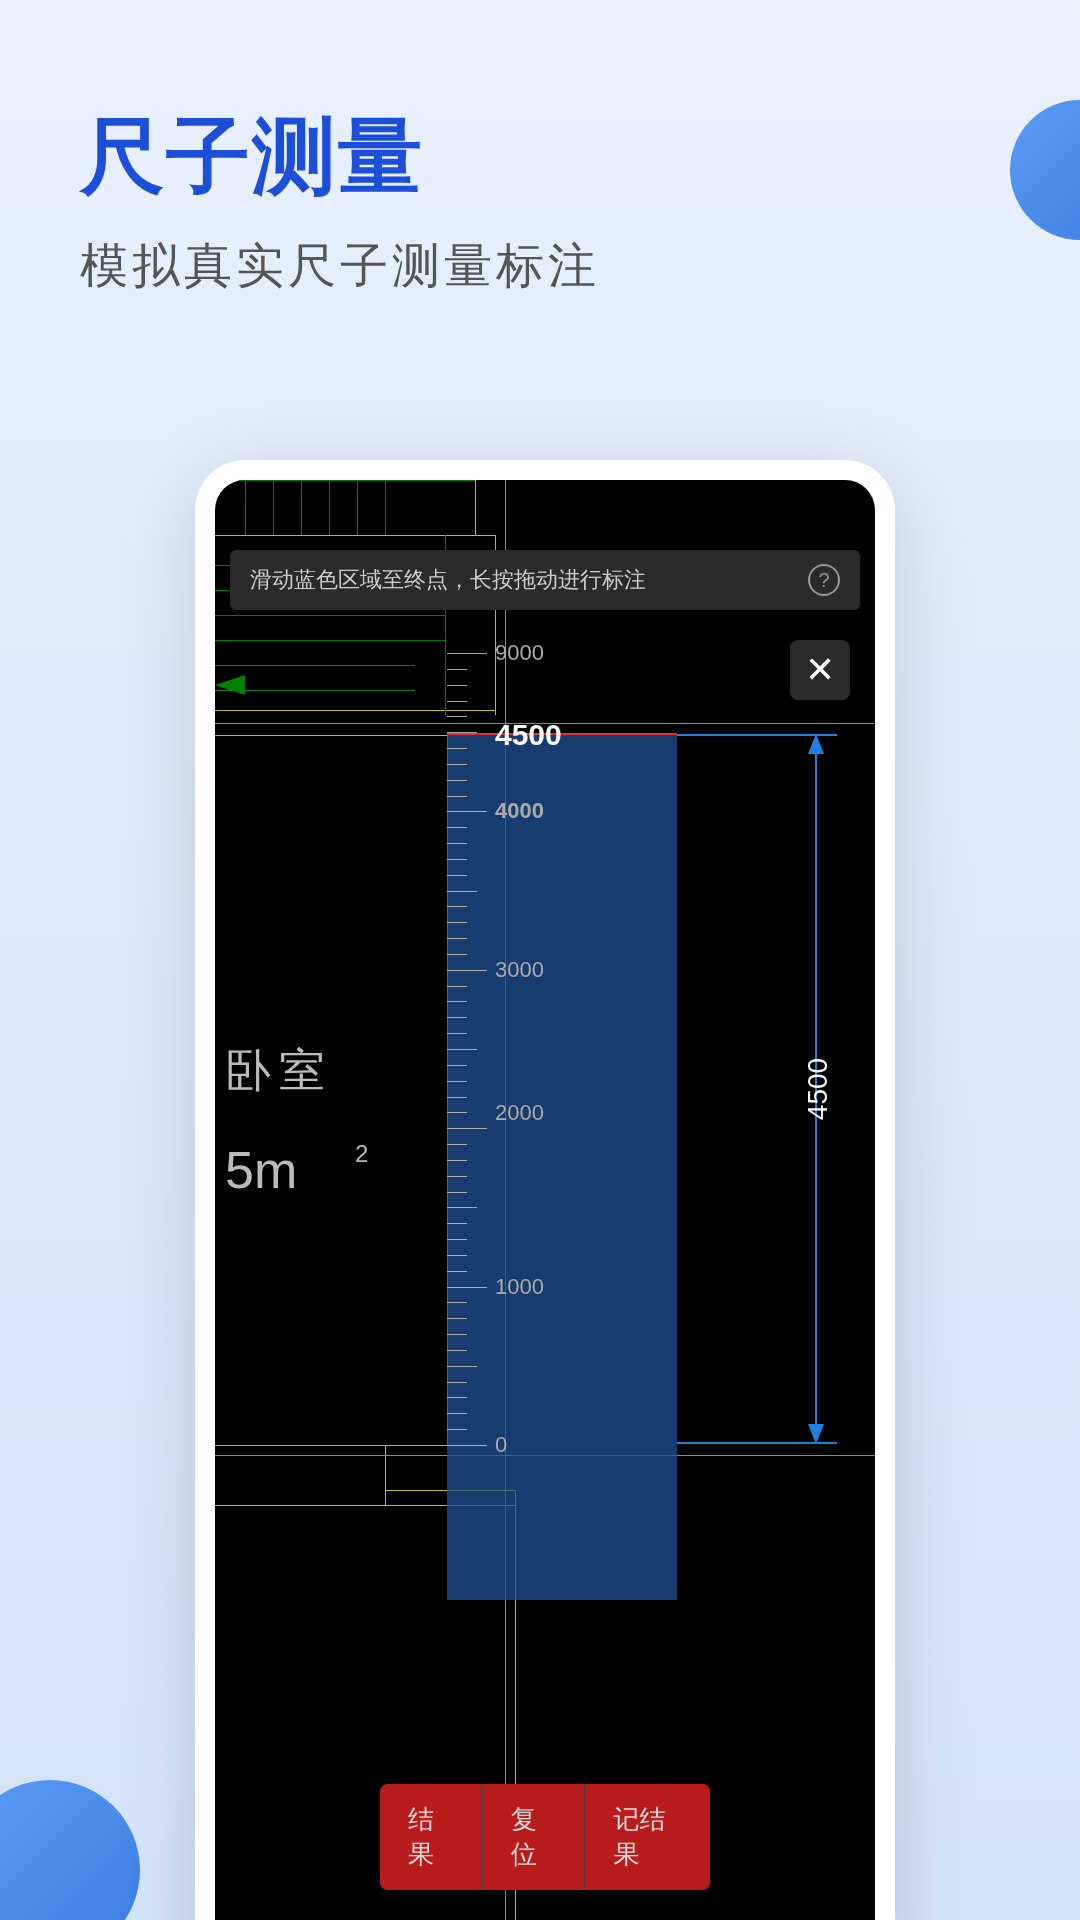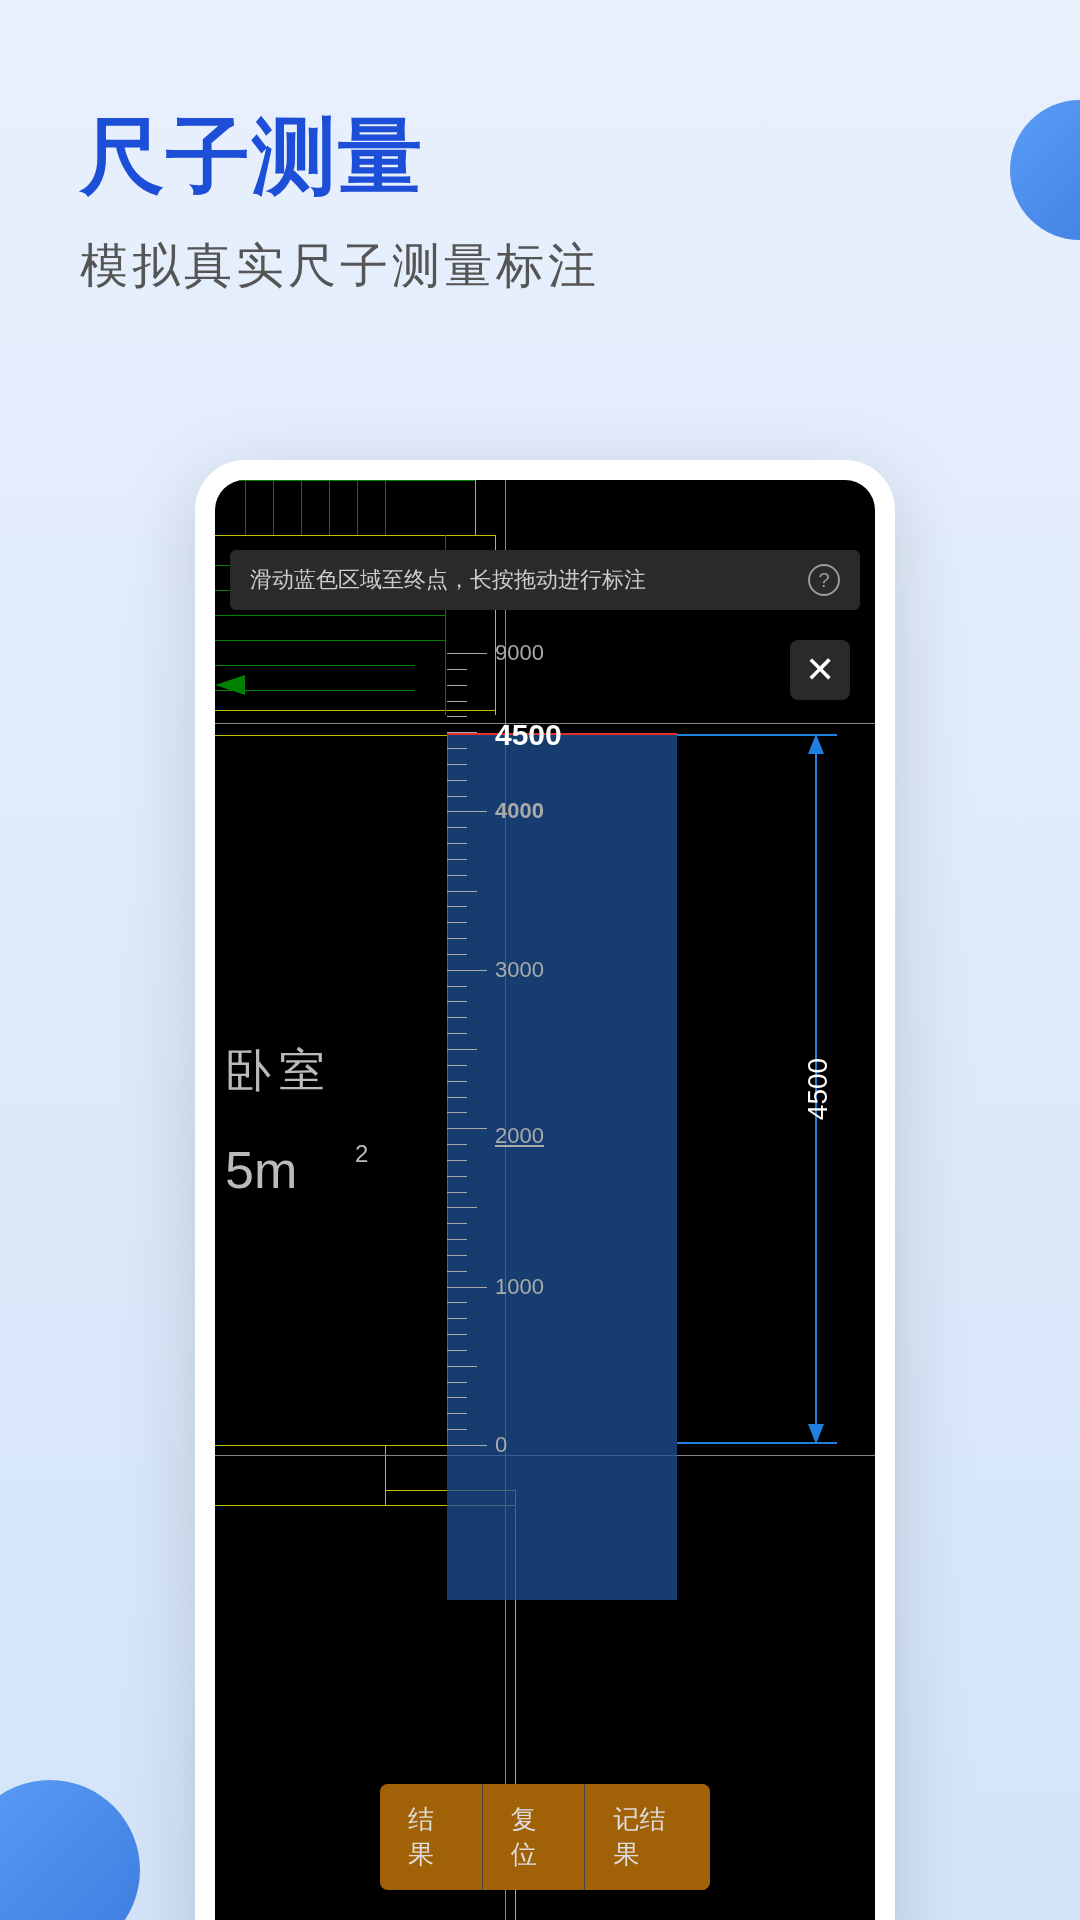--- a/index.html
+++ b/index.html
@@ -244,21 +244,21 @@
       background: #333;
       border-radius: 8px;
       overflow: hidden;
       z-index: 10;
     }
     .toolbar-btn {
       padding: 18px 28px;
       color: #ddd;
       font-size: 26px;
       border-right: 1px solid #444;
-      background: #a16207;
+      background: #b91c1c;
     }
     .toolbar-btn:last-child { border-right: none; }
   </style>
 </head>
 <body>
 
 <div class="bg-circle-top"></div>
 <div class="bg-circle-bottom"></div>
 
 <div class="header">
@@ -359,21 +359,21 @@
       <div class="ruler-tick minor" style="top:366.48px;"></div>
       <div class="ruler-tick minor" style="top:382.32px;"></div>
       <div class="ruler-tick minor" style="top:398.16px;"></div>
       <div class="ruler-tick major" style="top:414px; width:30px;"></div>
       <div class="ruler-tick minor" style="top:429.84px;"></div>
       <div class="ruler-tick minor" style="top:445.68px;"></div>
       <div class="ruler-tick minor" style="top:461.52px;"></div>
       <div class="ruler-tick minor" style="top:477.36px;"></div>
 
       <div class="ruler-tick major" style="top:493.2px;"></div>
-      <div class="ruler-label" style="top:501px;text-decoration:underline;">2000</div>
+      <div class="ruler-label" style="top:478px;">2000</div>
       <div class="ruler-tick minor" style="top:509.04px;"></div>
       <div class="ruler-tick minor" style="top:524.88px;"></div>
       <div class="ruler-tick minor" style="top:540.72px;"></div>
       <div class="ruler-tick minor" style="top:556.56px;"></div>
       <div class="ruler-tick major" style="top:572.4px; width:30px;"></div>
       <div class="ruler-tick minor" style="top:588.24px;"></div>
       <div class="ruler-tick minor" style="top:604.08px;"></div>
       <div class="ruler-tick minor" style="top:619.92px;"></div>
       <div class="ruler-tick minor" style="top:635.76px;"></div>
 

